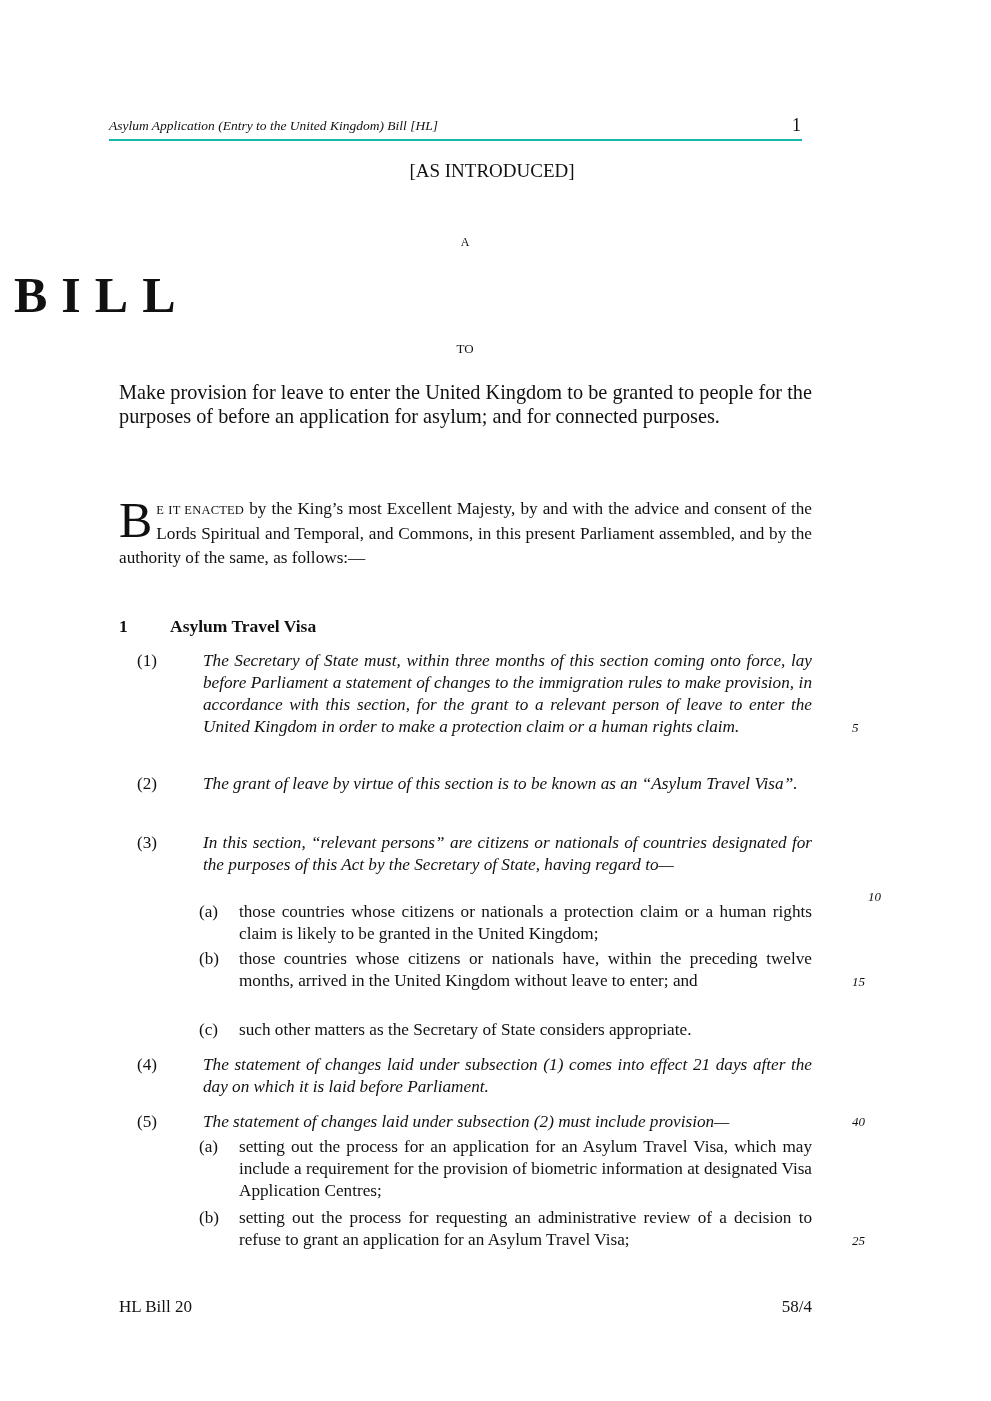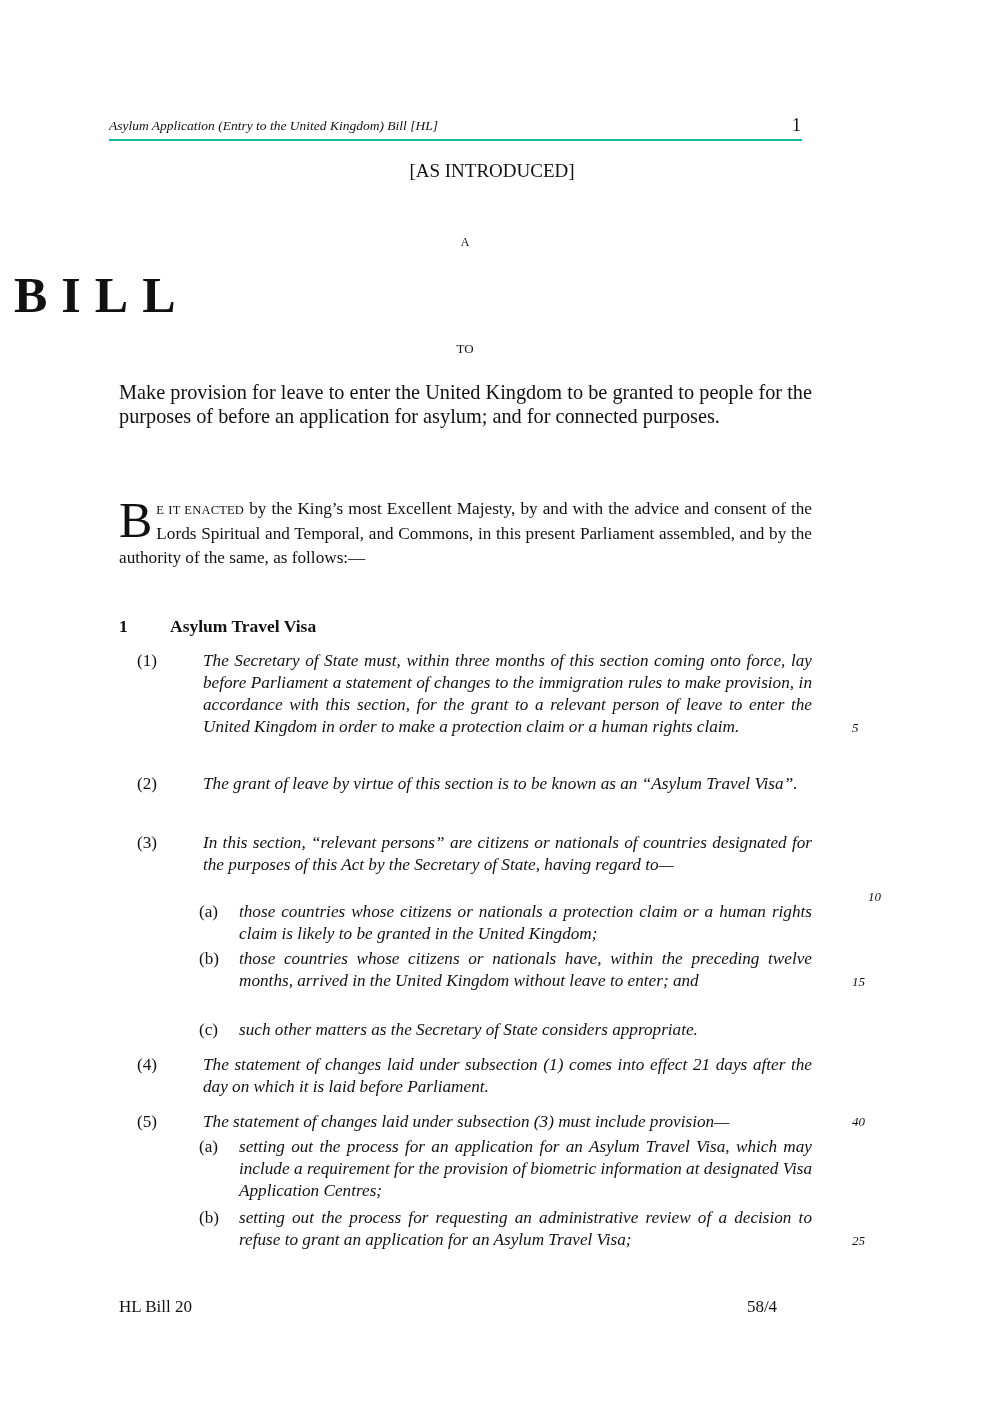--- a/index.html
+++ b/index.html
@@ -20,24 +20,24 @@
   .enacting { left: 119px; width: 693px; top: 497px; font-size: 17.2px; line-height: 24px; text-align: justify; }
   .dropcap { float: left; font-size: 50px; line-height: 40px; margin: 3px 4px 0 0; }
   .sc { font-size: 12.5px; letter-spacing: 0.2px; }
   .clause-head { left: 119px; top: 616px; font-size: 17.5px; font-weight: bold; }
   .clause-num { display: inline-block; width: 51px; }
   .sub { position: absolute; left: 137px; width: 675px; font-size: 17.2px; line-height: 22px; }
   .sub .num { position: absolute; left: 0; top: 0; }
   .sub .txt { margin-left: 66px; text-align: justify; display: block; font-style: italic; }
   .para { position: absolute; left: 199px; width: 613px; font-size: 17.2px; line-height: 22px; }
   .para .num { position: absolute; left: 0; top: 0; }
-  .para .txt { margin-left: 40px; text-align: justify; display: block; font-style: italic; }
+  .para .txt { margin-left: 40px; text-align: justify; display: block; }
   .line-no { position: absolute; left: 852px; font-size: 13px; font-style: italic; }
   .footer-left { left: 119px; top: 1297px; font-size: 17px; }
-  .footer-right { left: 712px; width: 100px; text-align: center; top: 1297px; font-size: 17px; }
+  .footer-right { left: 712px; width: 100px; text-align: right; top: 1297px; font-size: 17px; }
 </style>
 </head>
 <body>
 
 <div class="abs running-head">
   <span class="running-title">Asylum Application (Entry to the United Kingdom) Bill [HL]</span>
   <span class="page-num">1</span>
 </div>
 
 <div class="abs status">[AS INTRODUCED]</div>
@@ -82,21 +82,21 @@
   <span class="txt">such other matters as the Secretary of State considers appropriate.</span>
 </div>
 
 <div class="sub" style="top:1054px;">
   <span class="num">(4)</span>
   <span class="txt">The statement of changes laid under subsection (1) comes into effect 21 days after the day on which it is laid before Parliament.</span>
 </div>
 
 <div class="sub" style="top:1111px;">
   <span class="num">(5)</span>
-  <span class="txt">The statement of changes laid under subsection (3) must include provision—</span>
+  <span class="txt">The statement of changes laid under subsection (2) must include provision—</span>
 </div>
 <div class="para" style="top:1136px;">
   <span class="num">(a)</span>
   <span class="txt">setting out the process for an application for an Asylum Travel Visa, which may include a requirement for the provision of biometric information at designated Visa Application Centres;</span>
 </div>
 <div class="para" style="top:1207px;">
   <span class="num">(b)</span>
   <span class="txt">setting out the process for requesting an administrative review of a decision to refuse to grant an application for an Asylum Travel Visa;</span>
 </div>
 

